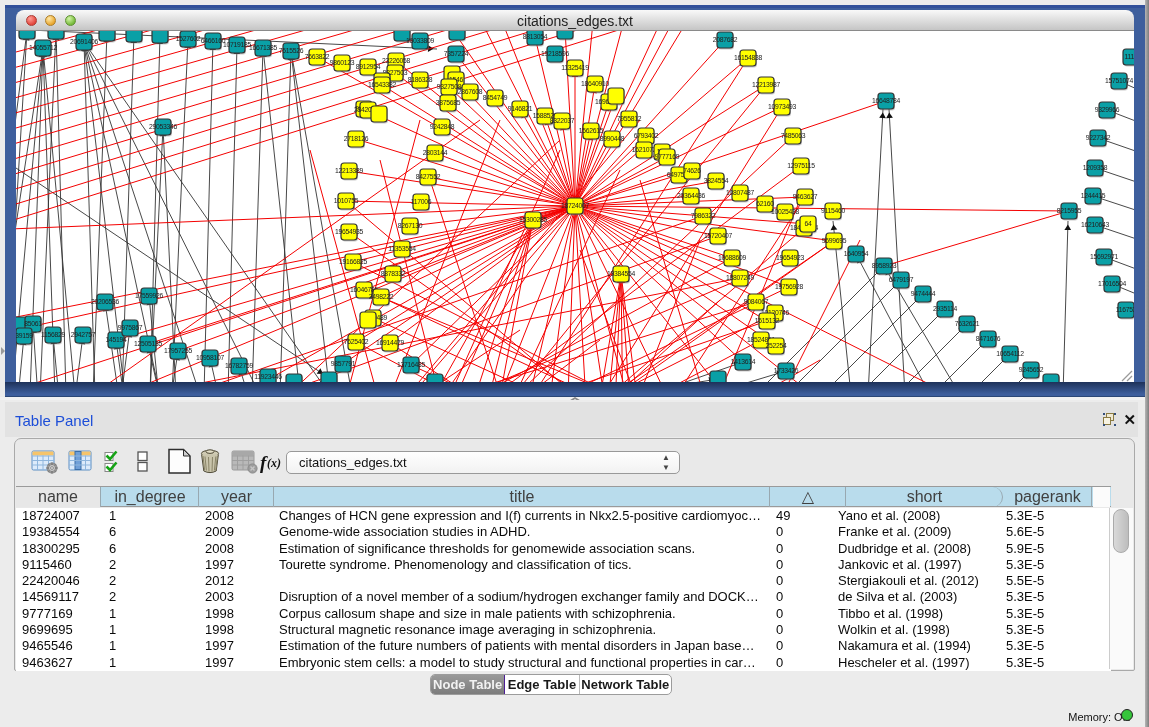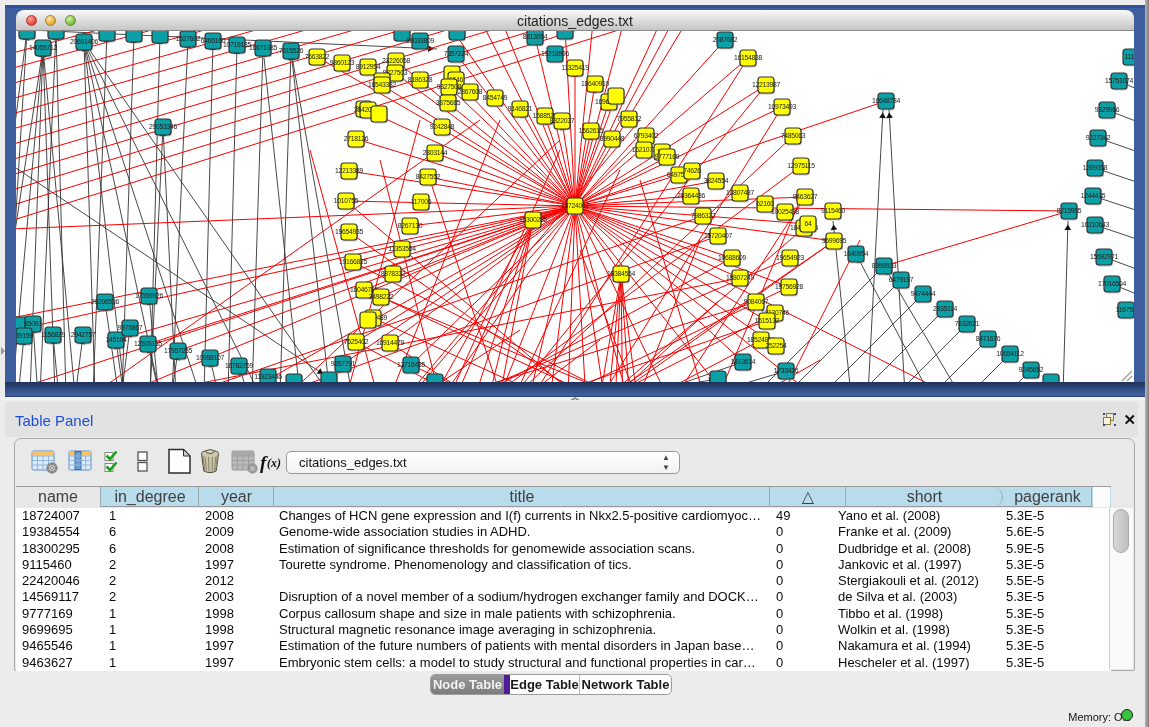--- a/index.html
+++ b/index.html
@@ -40,21 +40,21 @@
 .c0{left:6px;width:80px;} .c1{left:93px;width:90px;} .c2{left:189px;width:70px;}
 .c3{left:263px;width:492px;} .c4{left:760px;width:70px;}
 .c5{left:822px;width:156px;text-align:left;} .c6{left:990px;width:100px;}
 #vsb{position:absolute;right:1px;top:69px;width:24px;height:161px;background:#fafafa;border-left:1px solid #ccc;}
 #vsb .th{position:absolute;left:3px;top:1px;width:16px;height:44px;border-radius:8px;
  background:linear-gradient(90deg,#d9d9d9,#bdbdbd);border:1px solid #aaa;}
 #tabs{position:absolute;left:430px;top:274px;width:242px;height:21px;background:#fff;border:1px solid #9c9c9c;
  border-radius:5px;font-size:13px;font-weight:bold;display:flex;}
 #tabs .sg{height:100%;text-align:center;line-height:19px;color:#1a1a1a;}
 #tabs .s1{width:89px;background:linear-gradient(#9a9a9a,#7c7c7c);color:#f2f2f2;border-radius:4px 0 0 4px;}
-#tabs .s2{width:91px;border-right:1px solid #bbb;border-left:6px solid #4c1d95;}
+#tabs .s2{width:91px;border-right:1px solid #bbb;border-left:1px solid #4c1d95;}
 #tabs .s3{width:111px;}
 #mem{position:absolute;right:16px;top:311px;font-size:11px;color:#111;text-align:right;}
 #memdot{position:absolute;right:13px;top:309px;width:12px;height:12px;border-radius:50%;
  background:#35c53b;border:1.5px solid #222;}
 </style></head><body>
 <div id="page">
  <div id="desk">
   <div id="win">
    <div id="tbar">
           <div id="title">citations_edges.txt</div>

